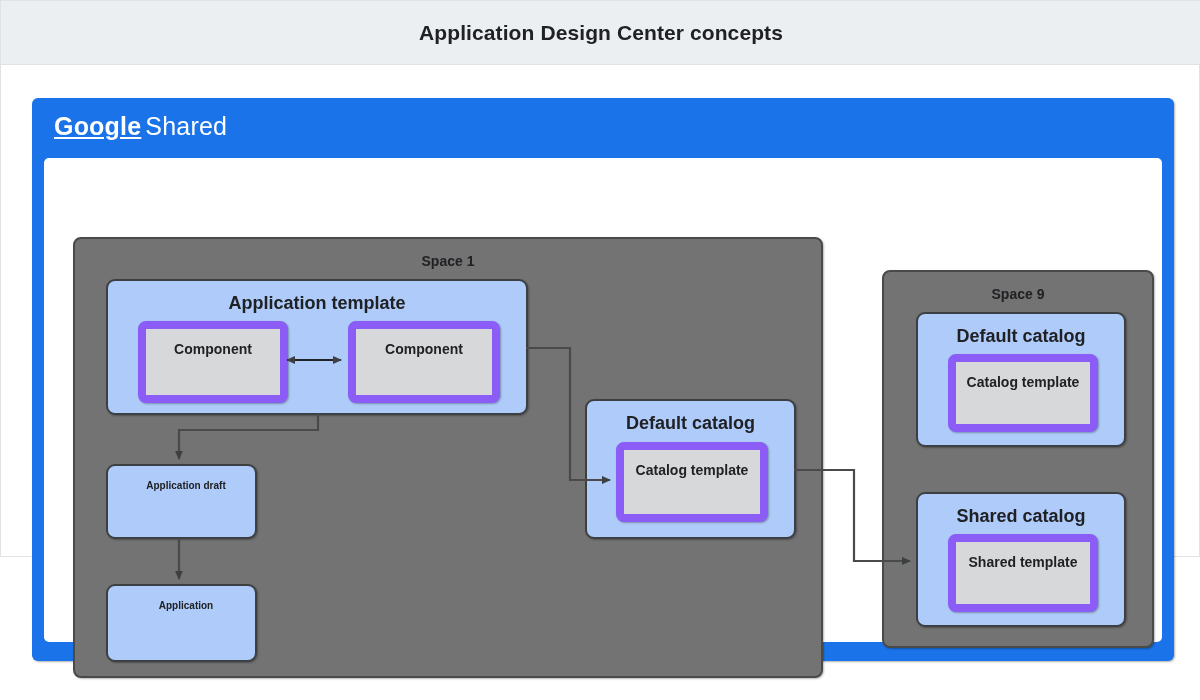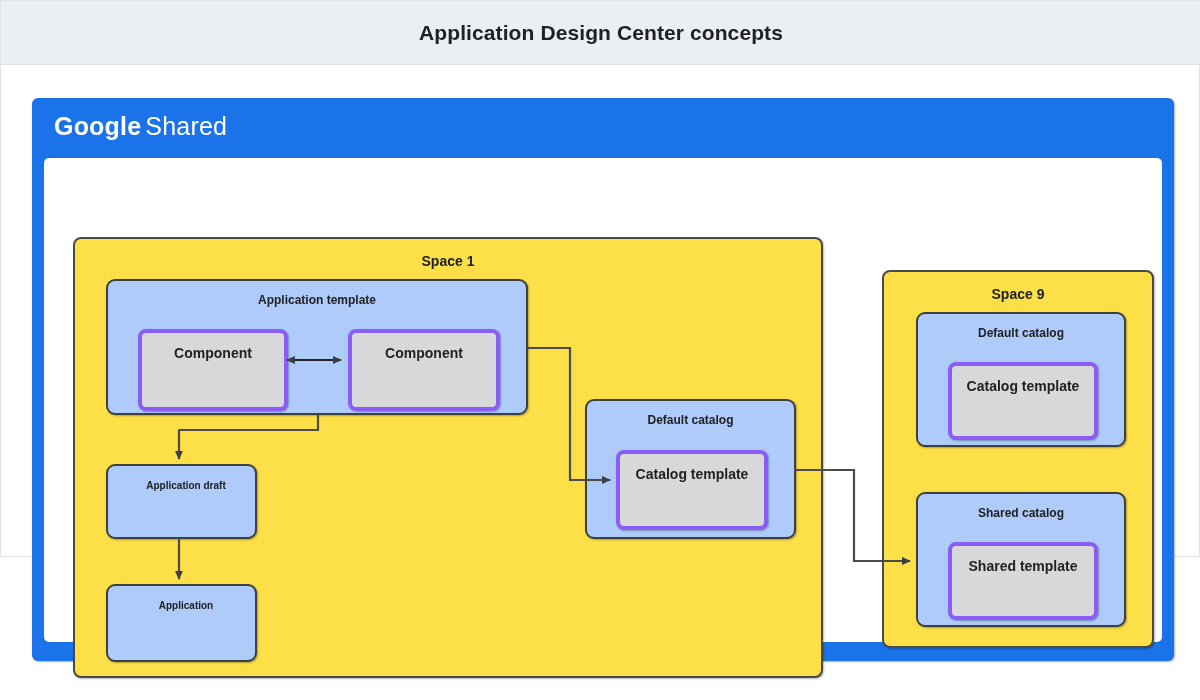--- a/index.html
+++ b/index.html
@@ -59,38 +59,38 @@
   }
   .gcloud-logo {
     position: absolute;
     left: 22px;
     top: 14px;
     font-size: 25px;
     color: #ffffff;
     white-space: nowrap;
     letter-spacing: 0.2px;
   }
-  .gcloud-logo .g-word { font-weight: bold; }
+  .gcloud-logo .g-word { font-weight: bold; text-decoration: underline; }
   .gcloud-logo .c-word { font-weight: normal; margin-left: 4px; }
 
   .gcloud-inner {
     position: absolute;
     left: 12px;
     top: 60px;
     width: 1118px;
     height: 484px;
     background: #ffffff;
     border-radius: 5px;
     box-sizing: border-box;
   }
 
   
   .space {
     position: absolute;
-    background: #fde047;
+    background: #737373;
     border: 2px solid #4a4a4a;
     border-radius: 8px;
     box-sizing: border-box;
     box-shadow: 1px 1px 2px rgba(0,0,0,0.28);
   }
   .space-label {
     position: absolute;
     left: 0;
     right: 0;
     text-align: center;
@@ -111,34 +111,33 @@
     border-radius: 9px;
     box-sizing: border-box;
     box-shadow: 1px 1px 2px rgba(0,0,0,0.30);
   }
   .bluebox-label {
     position: absolute;
     left: 0;
     right: 0;
     top: 12px;
     text-align: center;
-    font-size: 12px;
+    font-size: 18px;
     font-weight: bold;
     color: #202124;
   }
 
   
   .graybox {
     position: absolute;
     background: #d7d8da;
-    border: 4px solid #8b5cf6;
+    border: 8px solid #8b5cf6;
     border-radius: 8px;
     box-sizing: border-box;
     box-shadow: 1px 1px 2px rgba(0,0,0,0.30);
-    margin-top: 8px;
   }
   .graybox-label {
     position: absolute;
     left: 0;
     right: 0;
     top: 12px;
     text-align: center;
     font-size: 14px;
     font-weight: bold;
     color: #202124;

